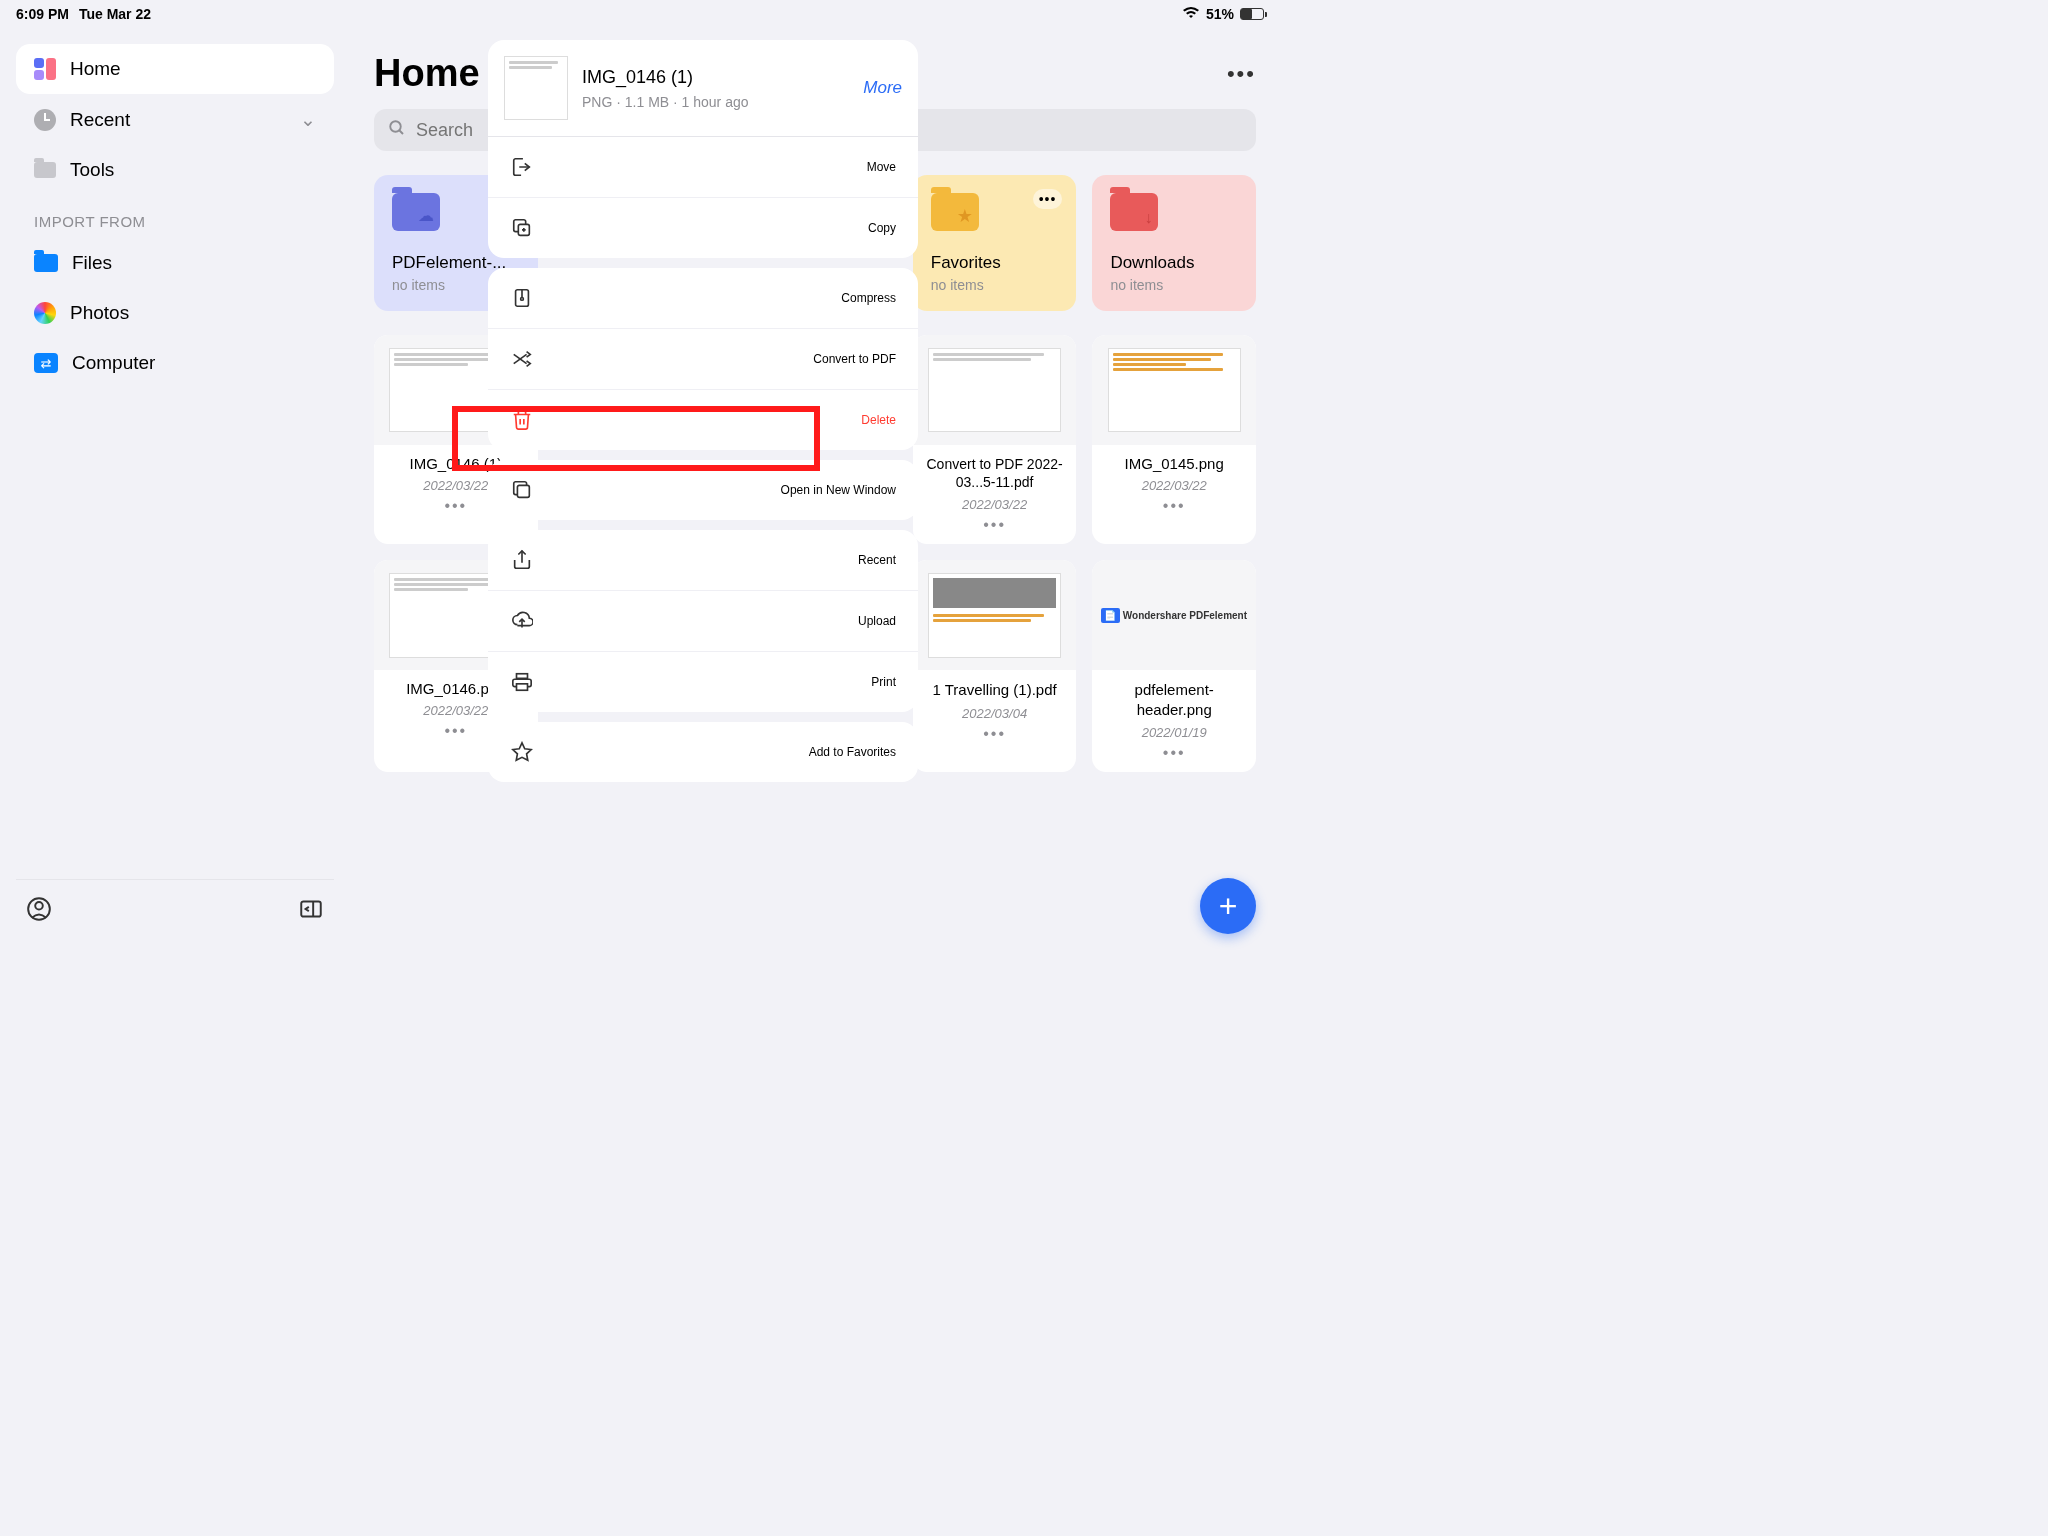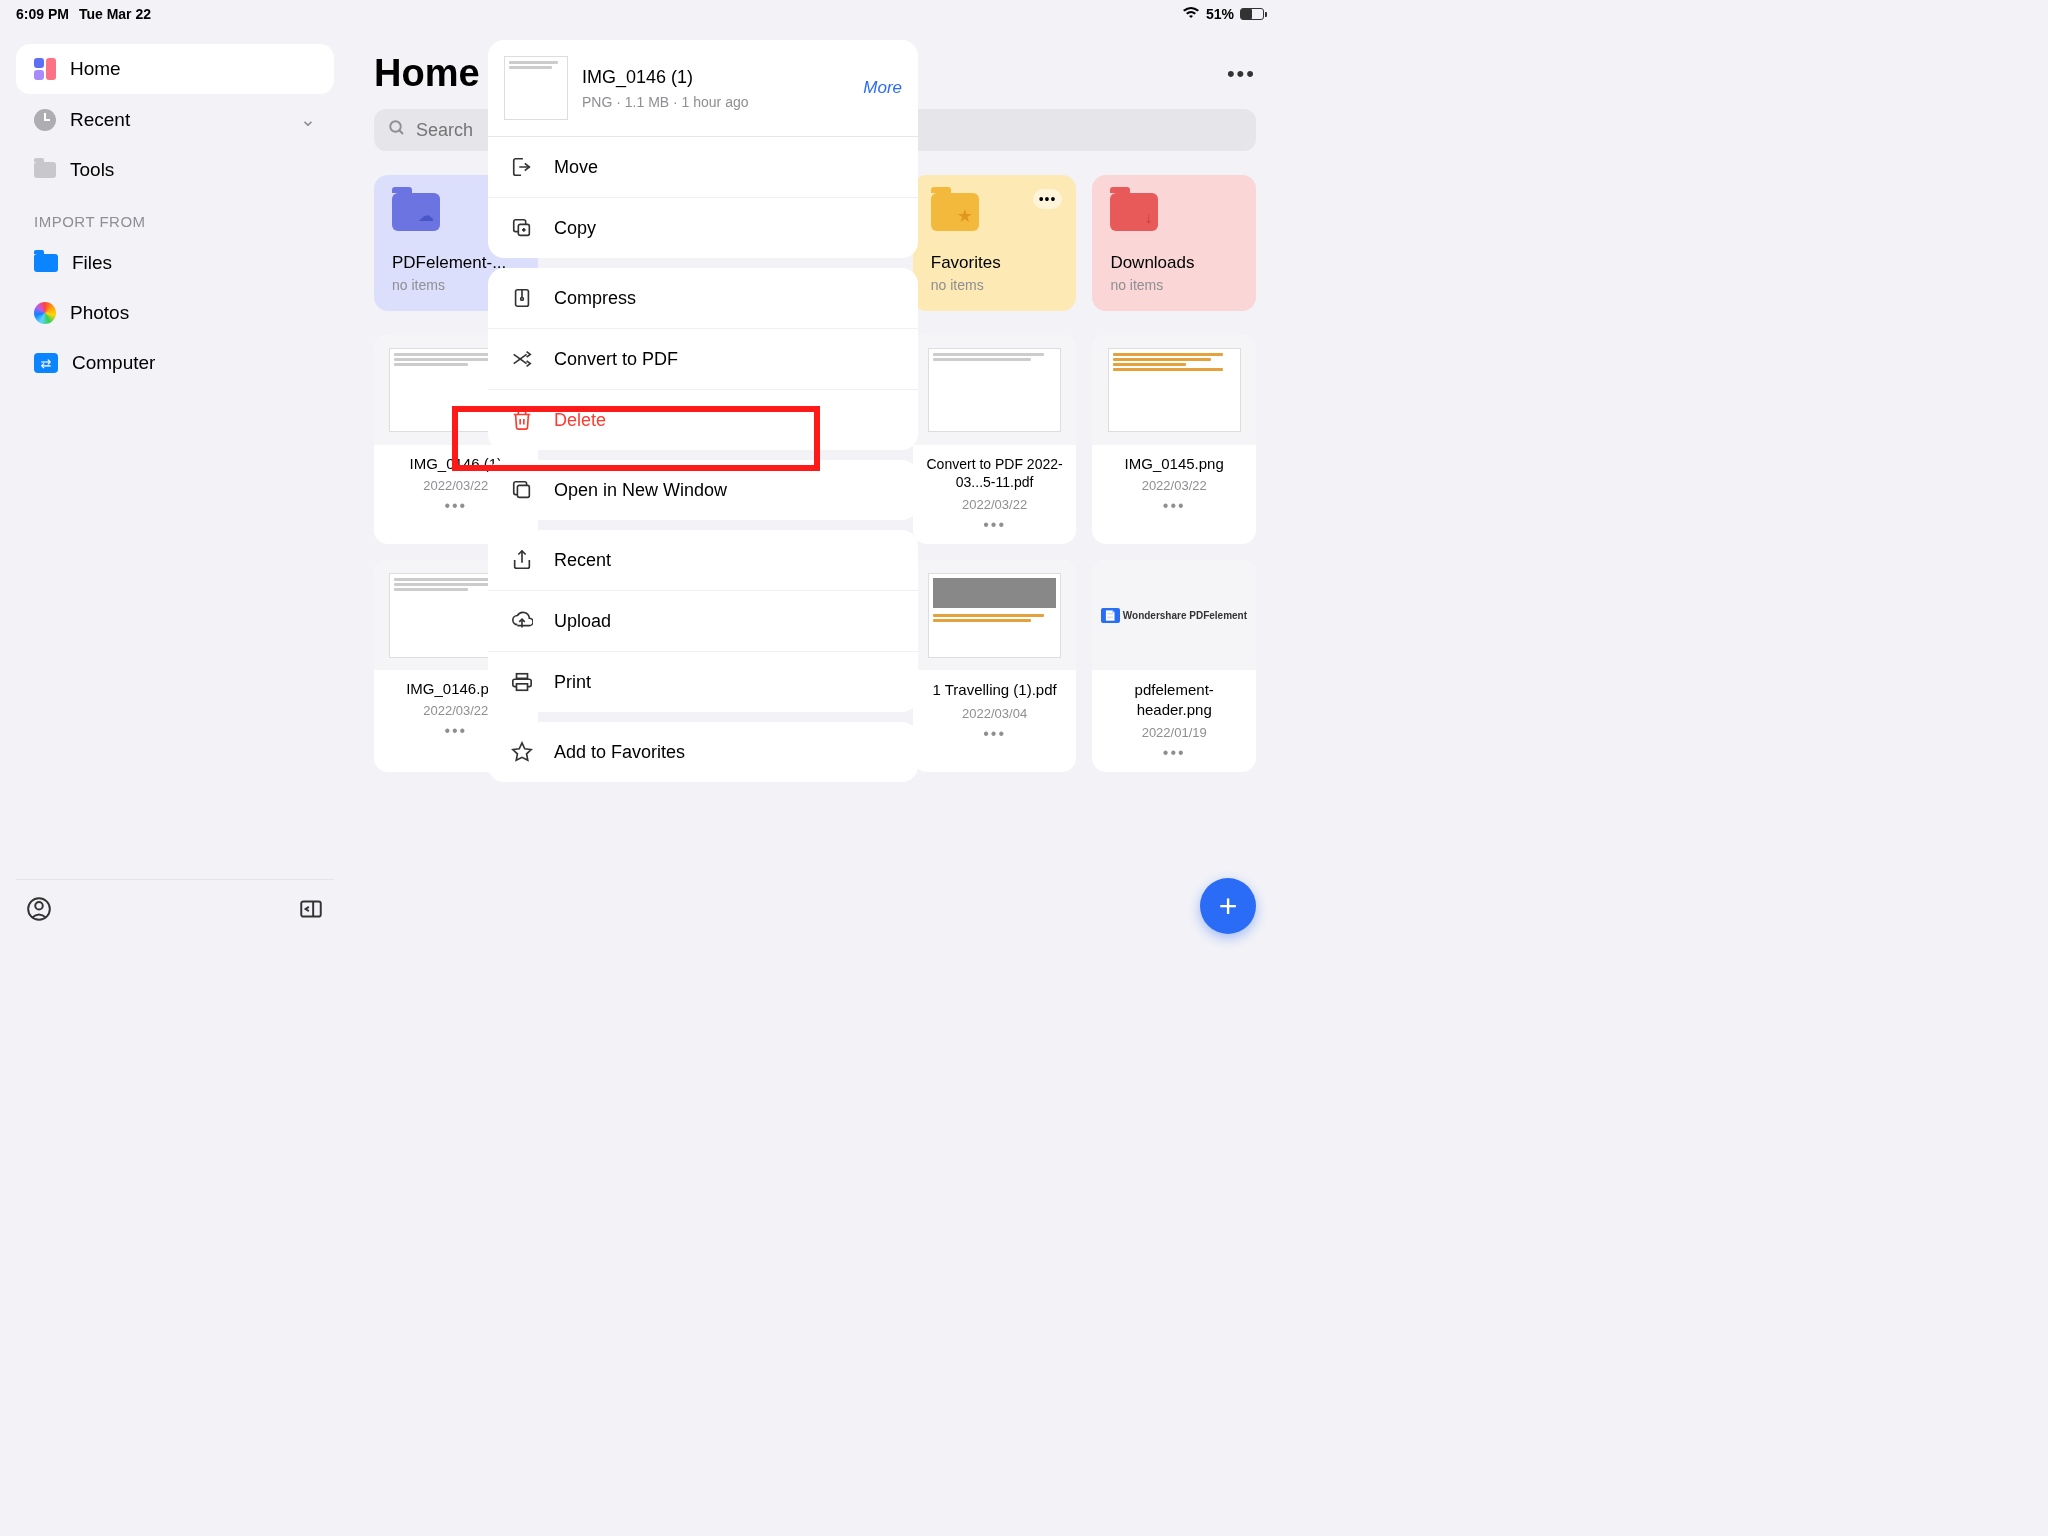--- a/index.html
+++ b/index.html
@@ -42,36 +42,36 @@
 .folder-card .folder-icon { width: 48px; height: 38px; border-radius: 6px; position: relative; margin-bottom: 22px; }
 .folder-card .folder-icon::before { content: ''; position: absolute; top: -6px; left: 0; width: 20px; height: 6px; border-radius: 3px 3px 0 0; background: inherit; }
 .folder-card .card-dots { position: absolute; top: 14px; right: 14px; background: rgba(255,255,255,0.5); border-radius: 10px; padding: 2px 6px; font-size: 14px; letter-spacing: 1px; cursor: pointer; }
 .folder-name { font-size: 17px; font-weight: 500; margin-bottom: 4px; white-space: nowrap; overflow: hidden; text-overflow: ellipsis; }
 .folder-count { font-size: 14px; color: #8e8e93; }
 
 .file-grid { display: grid; grid-template-columns: repeat(5, 1fr); gap: 16px; }
 .file-card { background: #fff; border-radius: 14px; padding: 0 0 10px; position: relative; overflow: hidden; }
 .file-thumb { height: 110px; background: #f5f5f7; margin-bottom: 10px; display:flex;align-items:center;justify-content:center;font-size:10px;color:#999;padding:8px; }
 .file-name { font-size: 15px; text-align: center; padding: 0 8px; white-space: nowrap; overflow: hidden; text-overflow: ellipsis; }
-.file-date { font-size: 13px; color: #8e8e93; text-align: center; margin-top: 6px; }
+.file-date { font-size: 13px; color: #8e8e93; text-align: center; margin-top: 6px; font-style: italic; }
 .file-dots { text-align: center; font-size: 16px; letter-spacing: 2px; color: #8e8e93; margin-top: 4px; cursor: pointer; }
 
 .fab { position: absolute; bottom: 24px; right: 24px; width: 56px; height: 56px; border-radius: 50%; background: #2b6cf6; color: #fff; display: flex; align-items: center; justify-content: center; font-size: 32px; cursor: pointer; box-shadow: 0 4px 12px rgba(43,108,246,0.4); }
 
 .popup-overlay { position: absolute; top: 40px; left: 488px; width: 430px; z-index: 100; }
 .popup-header { background: #fff; border-radius: 16px 16px 0 0; padding: 16px; display: flex; align-items: center; gap: 14px; border-bottom: 1px solid #e5e5ea; }
 .popup-thumb { width: 64px; height: 64px; background: #e5e5ea; border-radius: 6px; display:flex;align-items:center;justify-content:center;font-size:9px;color:#999; }
 .popup-info { flex: 1; }
 .popup-title { font-size: 18px; margin-bottom: 6px; }
 .popup-meta { font-size: 14px; color: #8e8e93; }
 .popup-more { color: #2b6cf6; font-size: 17px; cursor: pointer; font-style: italic; }
 
 .menu-group { background: #fff; border-radius: 16px; margin-top: 10px; overflow: hidden; }
 .popup-header + .menu-group { margin-top: 0; border-radius: 0 0 16px 16px; }
-.menu-item { display: flex; align-items: center; gap: 20px; padding: 18px 22px; font-size: 18px; border-bottom: 1px solid #efeff4; cursor: pointer; position: relative; }
+.menu-item { display: flex; align-items: center; gap: 20px; padding: 18px 22px; font-size: 12px; border-bottom: 1px solid #efeff4; cursor: pointer; position: relative; justify-content: space-between; }
 .menu-item:last-child { border-bottom: none; }
 .menu-item.danger { color: #ff3b30; }
 .menu-icon { width: 24px; height: 24px; display: flex; align-items: center; justify-content: center; color: #333;}
 .menu-item.danger .menu-icon { color: #ff3b30; }
 
 .highlight-box { position: absolute; border: 6px solid #ff1a1a; pointer-events: none; z-index: 200; top: 406px; left: 452px; width: 368px; height: 65px; }
 
 .battery { width: 24px; height: 12px; border: 1.5px solid #333; border-radius: 3px; position: relative; }
 .battery::after { content: ''; position: absolute; right: -4px; top: 3px; width: 2px; height: 5px; background: #333; border-radius: 0 1px 1px 0; }
 .battery-fill { background: #333; height: 100%; border-radius: 1px; }

